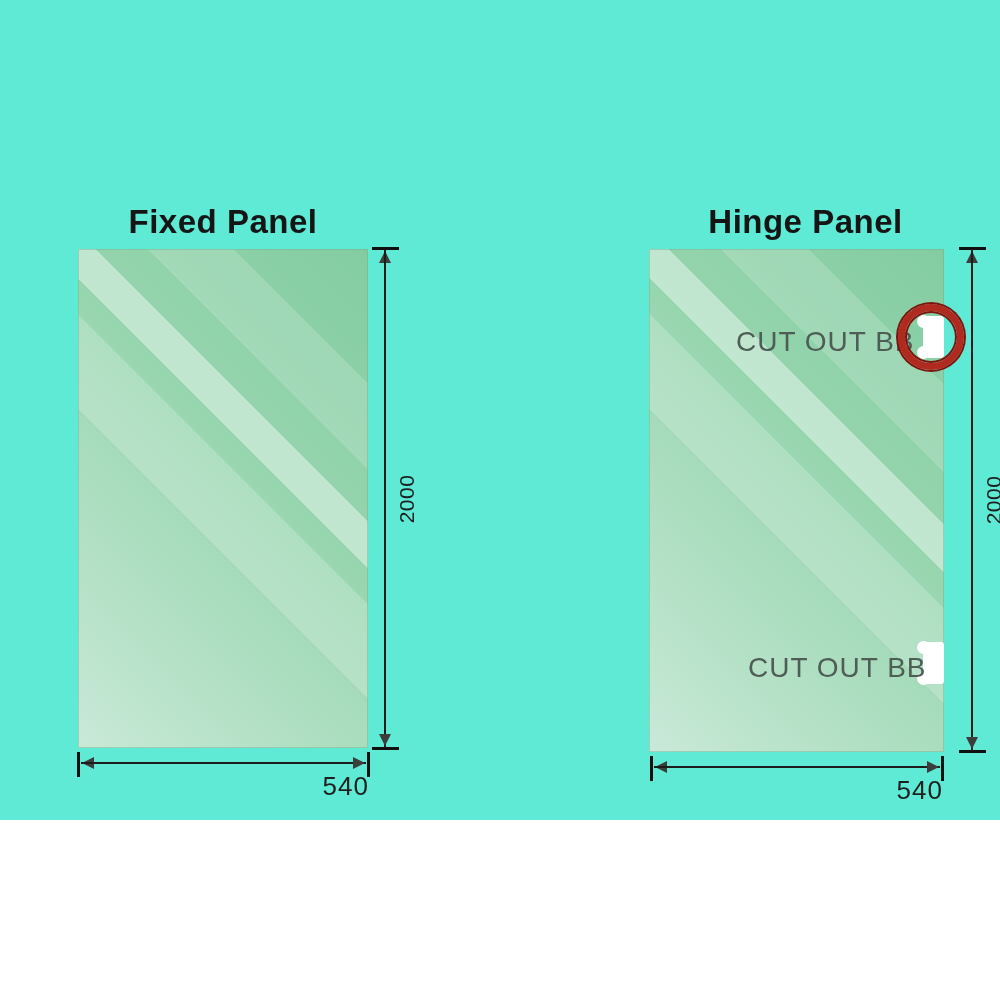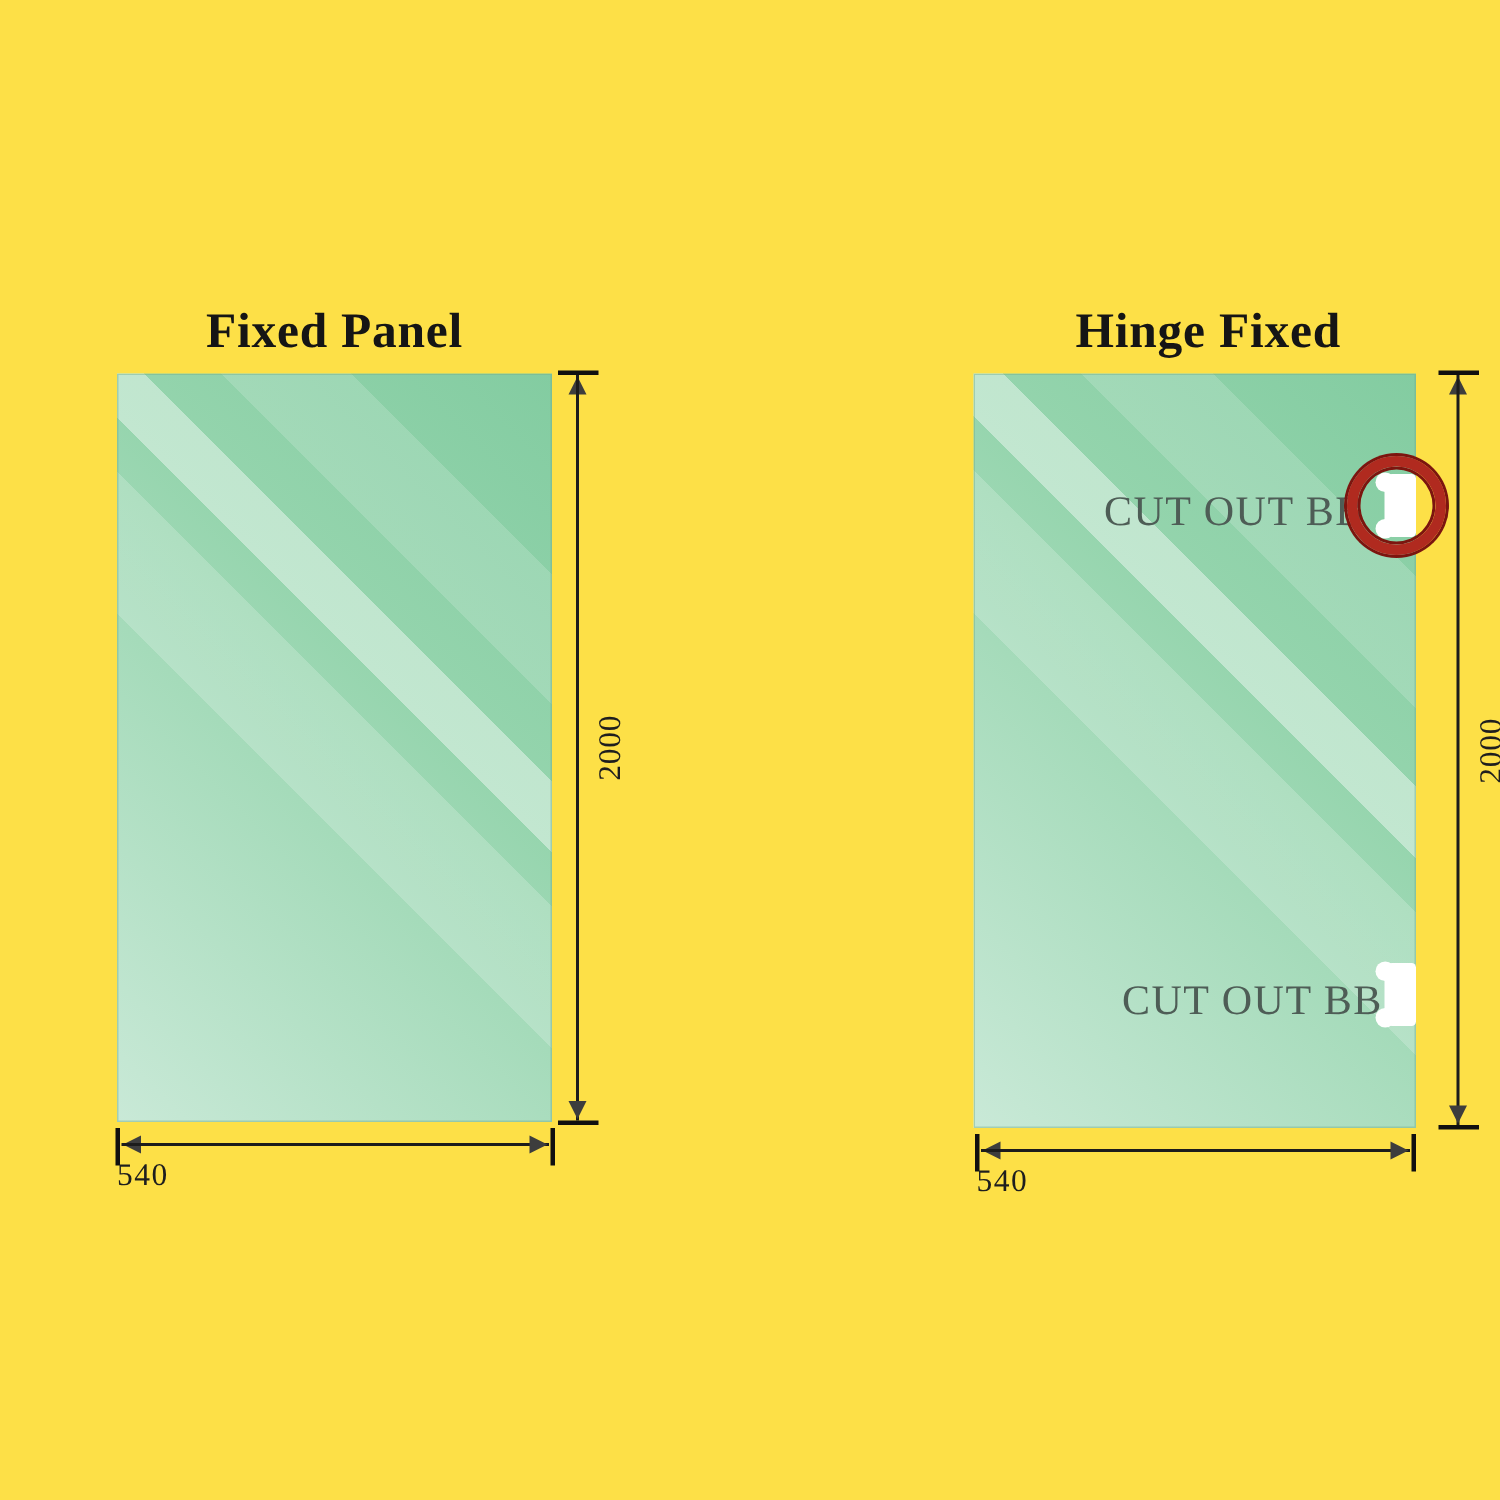--- a/index.html
+++ b/index.html
@@ -1,18 +1,18 @@
 <!DOCTYPE html>
 <html><head>
 <meta charset="utf-8">
 <style>
   html,body{margin:0;padding:0;background:#fff;}
   .canvas{
-    position:relative;width:1000px;height:1000px;background:#fde047;overflow:hidden;
-    font-family:Liberation Serif, serif;
+    position:relative;width:1000px;height:820px;background:#5eead4;overflow:hidden;
+    font-family:Liberation Sans, sans-serif;
   }
   .panel-title{
     position:absolute;font-size:33px;font-weight:700;color:#151515;
     text-align:center;letter-spacing:.5px;white-space:nowrap;
   }
   .glass{
     position:absolute;
     background:
       linear-gradient(45deg,
         rgba(255,255,255,0) 0%,
@@ -55,22 +55,22 @@
   .hdim{position:absolute;height:2px;}
   .hdim .hline{position:absolute;top:0;left:3px;right:3px;height:2px;background:#1c1c1c;}
   .hdim .tick{position:absolute;top:-10px;width:3px;height:25px;background:#101010;}
   .hdim .tick-left{left:-1px;}
   .hdim .tick-right{right:-1px;}
   .hdim .arr-left{position:absolute;left:4px;top:-5px;width:0;height:0;
     border-top:6px solid transparent;border-bottom:6px solid transparent;border-right:12px solid #3d3d3d;}
   .hdim .arr-right{position:absolute;right:4px;top:-5px;width:0;height:0;
     border-top:6px solid transparent;border-bottom:6px solid transparent;border-left:12px solid #3d3d3d;}
   .hdim .hlabel{
-    position:absolute;top:9px;left:0;right:0;text-align:left;
-    font-size:21px;color:#1e1e1e;letter-spacing:1px;
+    position:absolute;top:9px;left:0;right:0;text-align:right;
+    font-size:26px;color:#1e1e1e;letter-spacing:1px;
   }
 
   
   .cutout{position:absolute;width:28px;height:46px;}
   .cutout .cut-body{position:absolute;left:7px;top:2px;right:0;bottom:2px;background:#ffffff;
     border-radius:5px 3px 3px 5px;}
   .cutout .lobe{position:absolute;left:1px;width:13px;height:13px;border-radius:50%;background:#ffffff;}
   .cutout .lobe-top{top:1px;}
   .cutout .lobe-bottom{bottom:1px;}
 
@@ -107,21 +107,21 @@
 
   <div class="hdim" style="left:78px;top:762px;width:291px;">
     <div class="tick tick-left"></div>
     <div class="arr-left"></div>
     <div class="hline"></div>
     <div class="arr-right"></div>
     <div class="tick tick-right"></div>
     <div class="hlabel">540</div>
   </div>
 
-  <div class="panel-title" style="left:658px;top:203px;width:295px;">Hinge Fixed</div>
+  <div class="panel-title" style="left:658px;top:203px;width:295px;">Hinge Panel</div>
 
   <div class="glass" style="left:649px;top:249px;width:295px;height:503px;"></div>
 
   <div class="cutout" style="left:916px;top:314px;">
     <div class="cut-body"></div>
     <div class="lobe lobe-top"></div>
     <div class="lobe lobe-bottom"></div>
   </div>
   <div class="cutout-label" style="left:736px;top:326px;">CUT OUT BB</div>
   <div class="highlight-ring"></div>

